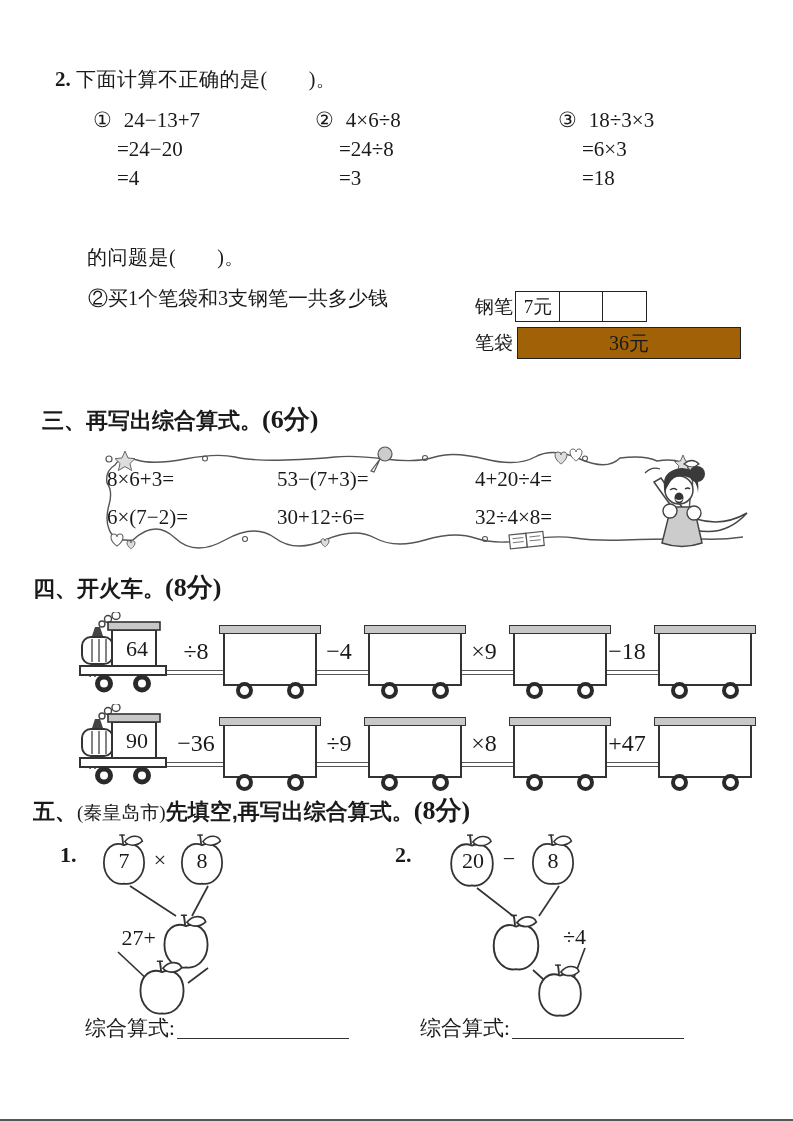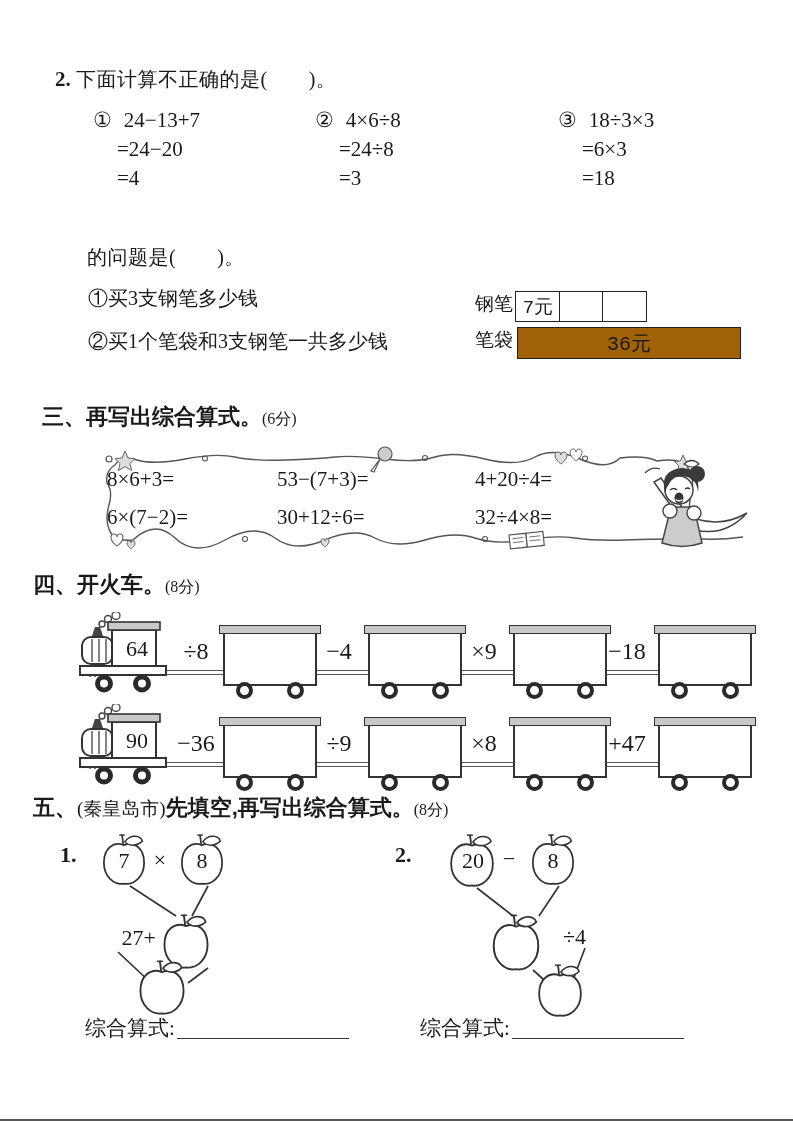--- a/index.html
+++ b/index.html
@@ -18,31 +18,31 @@
   .q2 .opt{position:absolute;top:40px;font-size:21px;line-height:29px;}
   .q2 .opt .l2,.q2 .opt .l3{margin-left:24px;}
   .q2 .c1{left:38px;} .q2 .c2{left:260px;} .q2 .c3{left:503px;}
   .mark{margin-right:12px;}
   
   .q3{top:203px;left:55px;width:720px;height:195px;}
   .q3 .line2{position:absolute;left:32px;top:41px;}
   .q3 .optlist{position:absolute;left:33px;top:82px;font-size:20px;}
   .q3 .optlist div{height:43px;}
   .q3-diagram{position:absolute;left:420px;top:88px;width:290px;}
-  .drow{display:flex;align-items:flex-start;font-family:Liberation Mono, monospace;}
+  .drow{display:flex;align-items:center;}
   .dlabel{font-size:19px;width:42px;flex:0 0 42px;}
   .pen-boxes{display:flex;}
   .pen-cell{width:43px;height:29px;border:1.6px solid #222;margin-left:-1.6px;
     font-size:19px;display:flex;align-items:center;justify-content:center;background:#fff;}
   .bag-box{width:222px;height:30px;border:1.6px solid #222;background:#a16207;
     font-size:20px;display:flex;align-items:center;justify-content:center;}
   .drow+.drow{margin-top:5px;}
   
   .sec-hd{font-size:22px;}
-  .sec-hd .score{font-family:"Liberation Serif",serif;font-weight:400;font-size:16px;}
+  .sec-hd .score{font-family:"Liberation Serif",serif;font-weight:700;font-size:26px;}
   .sec-hd .src{font-family:"Liberation Serif",serif;font-weight:400;font-size:19px;}
   
   .deco-box{top:443px;left:85px;width:672px;height:114px;}
   .deco-box svg{position:absolute;left:0;top:0;}
   .expr{position:absolute;font-size:21px;z-index:2;}
   .r1{top:24px;} .r2{top:62px;}
   .e0{left:22px;} .e1{left:192px;} .e2{left:390px;}
   
   .train{left:78px;width:700px;height:96px;}
   .t1{top:608px;} .t2{top:700px;}
@@ -121,21 +121,20 @@
     <div class="opt c3">
       <div class="l1"><span class="mark">③</span><span>18÷3×3</span></div>
       <div class="l2">=6×3</div>
       <div class="l3">=18</div>
     </div>
   </div>
 
   <div class="abs q3">
     <div class="line2 qtext">的问题是(　　)。</div>
     <div class="optlist">
-      <div>①买3支钢笔多少钱</div>
       <div>②买1个笔袋和3支钢笔一共多少钱</div>
     </div>
     <div class="q3-diagram">
       <div class="drow">
         <span class="dlabel">钢笔</span>
         <div class="pen-boxes">
           <div class="pen-cell">7元</div>
           <div class="pen-cell"></div>
           <div class="pen-cell"></div>
         </div>

